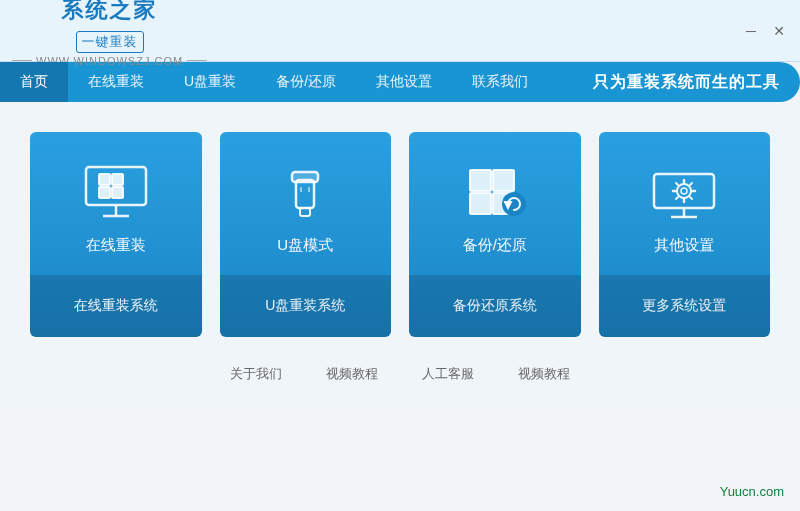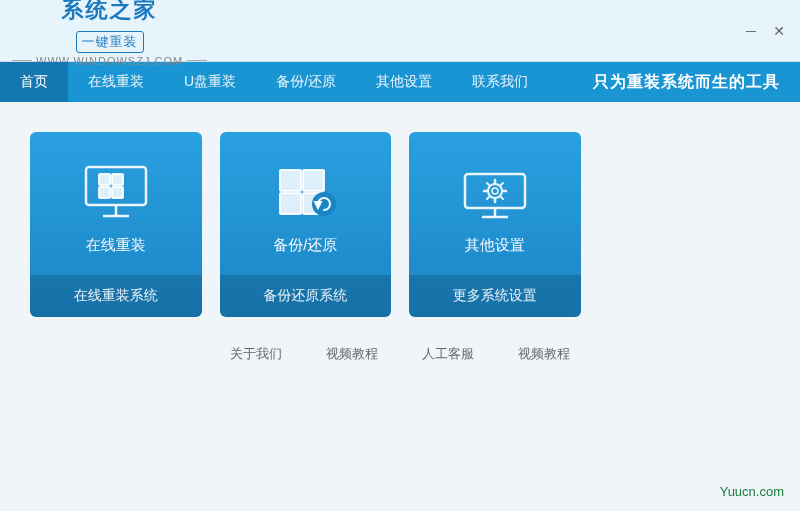--- a/index.html
+++ b/index.html
@@ -78,20 +78,21 @@
       font-size: 14px;
       color: #666;
     }
 
     
     .nav-bar {
       background: #1a95d4;
       height: 40px;
       display: flex;
       align-items: stretch;
+      border-radius: 20px;
     }
     .nav-left {
       display: flex;
       align-items: stretch;
     }
     .nav-item {
       padding: 0 20px;
       display: flex;
       align-items: center;
       font-size: 14px;
@@ -160,21 +161,21 @@
       stroke: rgba(255,255,255,0.9);
       stroke-width: 2;
     }
     .card-title {
       font-size: 15px;
       color: rgba(255,255,255,0.95);
       text-align: center;
     }
     .card-footer {
       background: rgba(0,0,0,0.15);
-      padding: 12px;
+      padding: 22px;
       text-align: center;
       font-size: 14px;
       color: rgba(255,255,255,0.9);
     }
 
     
     .bottom-links {
       display: flex;
       justify-content: center;
       gap: 44px;
@@ -242,20 +243,39 @@
             <rect x="31" y="12" width="11" height="11" rx="1" fill="rgba(255,255,255,0.85)"></rect>
             <rect x="18" y="25" width="11" height="11" rx="1" fill="rgba(255,255,255,0.85)"></rect>
             <rect x="31" y="25" width="11" height="11" rx="1" fill="rgba(255,255,255,0.85)"></rect>
           </svg>
         </div>
         <div class="card-title">在线重装</div>
       </div>
       <div class="card-footer">在线重装系统</div>
     </div>
 
+    <div class="card">
+      <div class="card-icon-area">
+        <div class="card-icon">
+          <svg viewBox="0 0 70 60" xmlns="http://www.w3.org/2000/svg">
+
+            <rect x="26" y="18" width="18" height="28" rx="3" stroke="rgba(255,255,255,0.9)" stroke-width="2.5" fill="none"></rect>
+
+            <rect x="22" y="10" width="26" height="10" rx="3" stroke="rgba(255,255,255,0.9)" stroke-width="2.5" fill="rgba(255,255,255,0.2)"></rect>
+
+            <rect x="30" y="46" width="10" height="8" rx="2" stroke="rgba(255,255,255,0.9)" stroke-width="2" fill="none"></rect>
+
+            <line x1="31" y1="25" x2="31" y2="30" stroke="rgba(255,255,255,0.7)" stroke-width="1.5"></line>
+            <line x1="39" y1="25" x2="39" y2="30" stroke="rgba(255,255,255,0.7)" stroke-width="1.5"></line>
+          </svg>
+        </div>
+        <div class="card-title">U盘模式</div>
+      </div>
+      <div class="card-footer">U盘重装系统</div>
+    </div>
 
     <div class="card">
       <div class="card-icon-area">
         <div class="card-icon">
           <svg viewBox="0 0 70 60" xmlns="http://www.w3.org/2000/svg">
 
             <rect x="10" y="8" width="21" height="21" rx="1" fill="rgba(255,255,255,0.85)"></rect>
             <rect x="33" y="8" width="21" height="21" rx="1" fill="rgba(255,255,255,0.85)"></rect>
             <rect x="10" y="31" width="21" height="21" rx="1" fill="rgba(255,255,255,0.85)"></rect>
             <rect x="33" y="31" width="21" height="21" rx="1" fill="rgba(255,255,255,0.85)"></rect>

